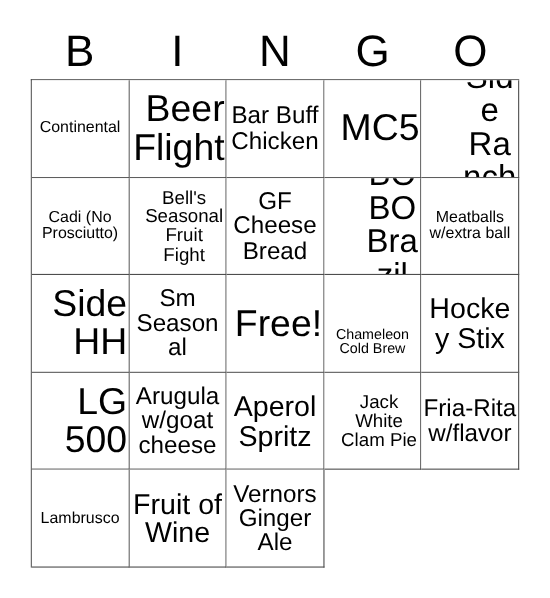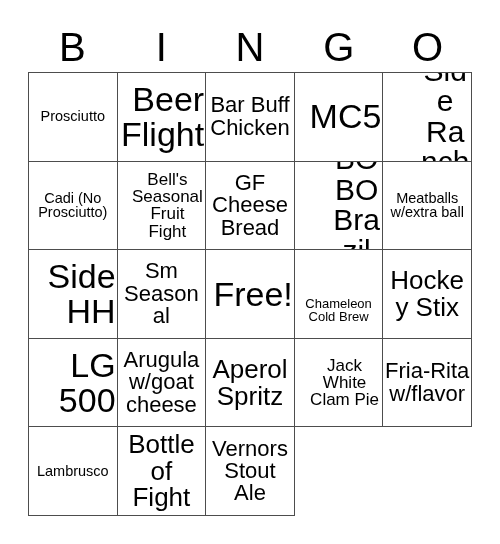--- a/index.html
+++ b/index.html
@@ -90,21 +90,21 @@
   <div id="bingo-header">
     <div class="header-letter">B</div>
     <div class="header-letter">I</div>
     <div class="header-letter">N</div>
     <div class="header-letter">G</div>
     <div class="header-letter">O</div>
   </div>
 
   <div id="bingo-grid">
     <div class="cell fs-xs">
-        <span class="cell-text">Prosciutto</span>
+        <span class="cell-text">Continental</span>
       </div>
     <div class="cell fs-xxl">
         <span class="cell-text">Beer Flight</span>
       </div>
     <div class="cell fs-md">
         <span class="cell-text">Bar Buff Chicken</span>
       </div>
     <div class="cell fs-xxl">
         <span class="cell-text">MC5</span>
       </div>
@@ -157,20 +157,20 @@
         <span class="cell-text">Jack White Clam Pie</span>
       </div>
 
     <div class="cell fs-md">
         <span class="cell-text">Fria-Rita w/flavor</span>
       </div>
     <div class="cell fs-xs">
         <span class="cell-text">Lambrusco</span>
       </div>
     <div class="cell fs-lg">
-        <span class="cell-text">Bottle of Fight</span>
+        <span class="cell-text">Fruit of Wine</span>
       </div>
     <div class="cell fs-md">
-        <span class="cell-text">Vernors Stout Ale</span>
+        <span class="cell-text">Vernors Ginger Ale</span>
       </div>
   </div>
 
 </div>
 
 </body></html>

